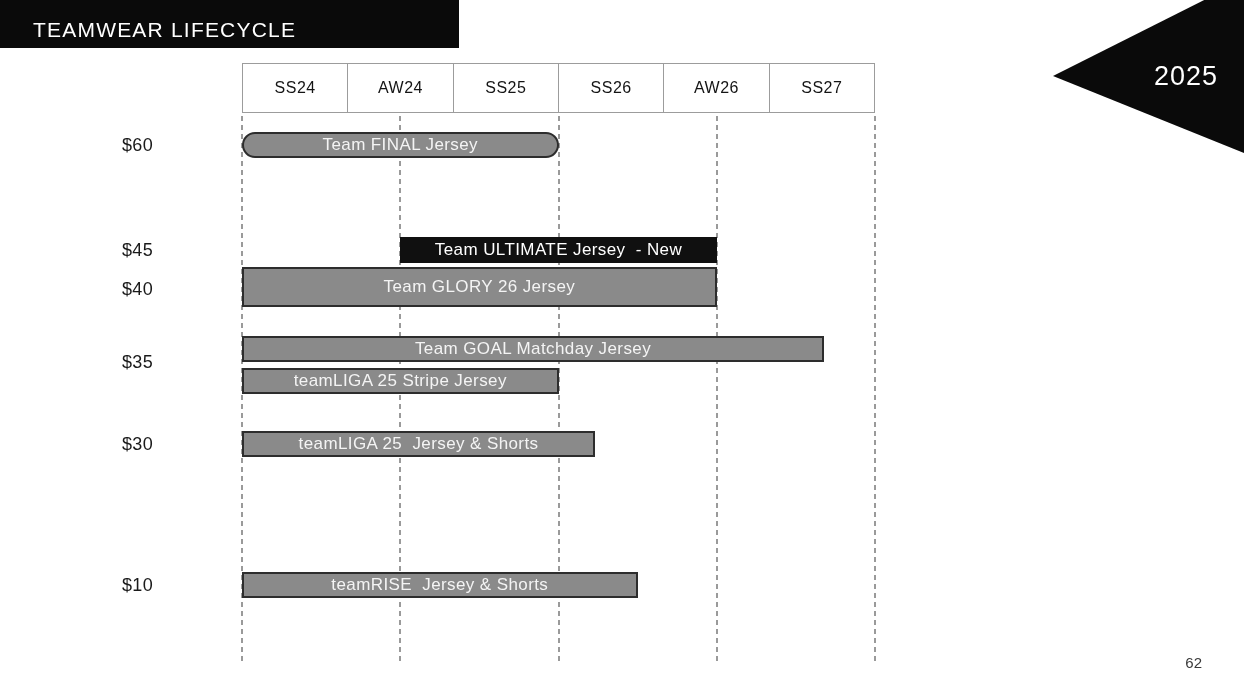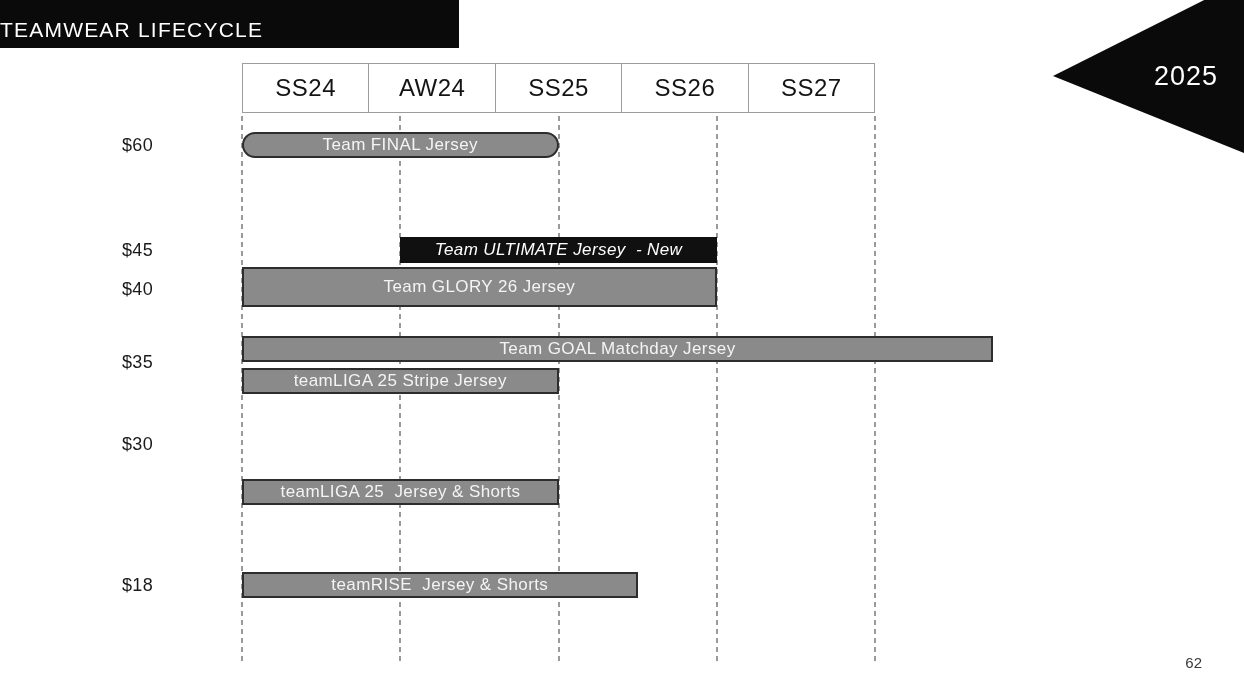--- a/index.html
+++ b/index.html
@@ -5,36 +5,36 @@
   html,body{margin:0;padding:0;background:#e8e8e8;}
   .slide{
     position:relative;width:1244px;height:700px;background:#ffffff;overflow:hidden;
     font-family:"Liberation Sans","DejaVu Sans",sans-serif;
   }
   
   .banner{
     position:absolute;left:0;top:0;width:459px;height:48px;
     background:var(--banner-bg,#0a0a0a);
     display:flex;align-items:center;box-sizing:border-box;
-    padding-top:12px;
+    padding-left:33px;padding-top:12px;
   }
   .banner-title{
     color:var(--banner-text,#fff);font-size:21px;letter-spacing:1.2px;font-weight:400;
   }
   
   .year-flag{position:absolute;left:1040px;top:0;width:204px;height:160px;}
   
   .season-header{
     position:absolute;left:242px;top:63px;width:633px;height:50px;
     display:flex;box-sizing:border-box;
   }
   .season-cell{
     flex:1;display:flex;align-items:center;justify-content:center;
     border:1px solid var(--table-border,#9c9c9c);margin-left:-1px;
-    background:#fff;font-size:24px;color:#141414;letter-spacing:0.5px;
+    background:#fff;font-size:16px;color:#141414;letter-spacing:0.5px;
   }
   .season-cell:first-child{margin-left:0;}
   
   .gridline{
     position:absolute;top:116px;width:2px;height:545px;
     background:repeating-linear-gradient(to bottom,var(--grid-line,#9a9a9a) 0px,var(--grid-line,#9a9a9a) 5px,transparent 5px,transparent 9px);
   }
   
   .bar{
     position:absolute;height:26px;box-sizing:border-box;
@@ -67,45 +67,46 @@
   <svg class="year-flag" viewBox="0 0 204 160" width="204" height="160">
     <polygon points="13,76 204,-20 204,153" fill="#0a0a0a"></polygon>
     <text x="146" y="85" text-anchor="middle" font-size="27" letter-spacing="1" fill="#ffffff" font-family="Liberation Sans, DejaVu Sans, sans-serif">2025</text>
   </svg>
 
   <div class="season-header">
       <div class="season-cell">SS24</div>
       <div class="season-cell">AW24</div>
       <div class="season-cell">SS25</div>
       <div class="season-cell">SS26</div>
+      <div class="season-cell">AW26</div>
       <div class="season-cell">SS27</div>
     </div>
 
   <div id="gridlines">
       <div class="gridline" style="left: 241px;"></div>
       <div class="gridline" style="left: 399.25px;"></div>
       <div class="gridline" style="left: 557.5px;"></div>
       <div class="gridline" style="left: 715.75px;"></div>
       <div class="gridline" style="left: 874px;"></div>
     </div>
 
   <div id="bars">
       <div class="bar gray" style="left: 242px; top: 132px; width: 316.5px; height: 26px; border-radius: 13px;">Team FINAL Jersey</div>
-      <div class="bar black" style="left: 400.25px; top: 237px; width: 316.5px; height: 26px; font-style: italic;">Team ULTIMATE Jersey  - New</div>
+      <div class="bar black" style="left: 400.25px; top: 237px; width: 316.5px; height: 26px;">Team ULTIMATE Jersey  - New</div>
       <div class="bar gray" style="left: 242px; top: 267px; width: 474.75px; height: 40px;">Team GLORY 26 Jersey</div>
-      <div class="bar gray" style="left: 242px; top: 336px; width: 751px; height: 26px;">Team GOAL Matchday Jersey</div>
+      <div class="bar gray" style="left: 242px; top: 336px; width: 582px; height: 26px;">Team GOAL Matchday Jersey</div>
       <div class="bar gray" style="left: 242px; top: 368px; width: 316.5px; height: 26px;">teamLIGA 25 Stripe Jersey</div>
-      <div class="bar gray" style="left: 242px; top: 431px; width: 317px; height: 26px; margin-top: 48px;">teamLIGA 25  Jersey &amp; Shorts</div>
+      <div class="bar gray" style="left: 242px; top: 431px; width: 353px; height: 26px;">teamLIGA 25  Jersey &amp; Shorts</div>
       <div class="bar gray" style="left: 242px; top: 572px; width: 395.625px; height: 26px;">teamRISE  Jersey &amp; Shorts</div>
     </div>
 
   <div id="prices">
       <div class="price-label" style="top: 132px;">$60</div>
       <div class="price-label" style="top: 237px;">$45</div>
       <div class="price-label" style="top: 276px;">$40</div>
       <div class="price-label" style="top: 349px;">$35</div>
       <div class="price-label" style="top: 431px;">$30</div>
-      <div class="price-label" style="top: 572px;">$18</div>
+      <div class="price-label" style="top: 572px;">$10</div>
     </div>
 
   <div class="page-number">62</div>
 
 </div>
 
 </body></html>

